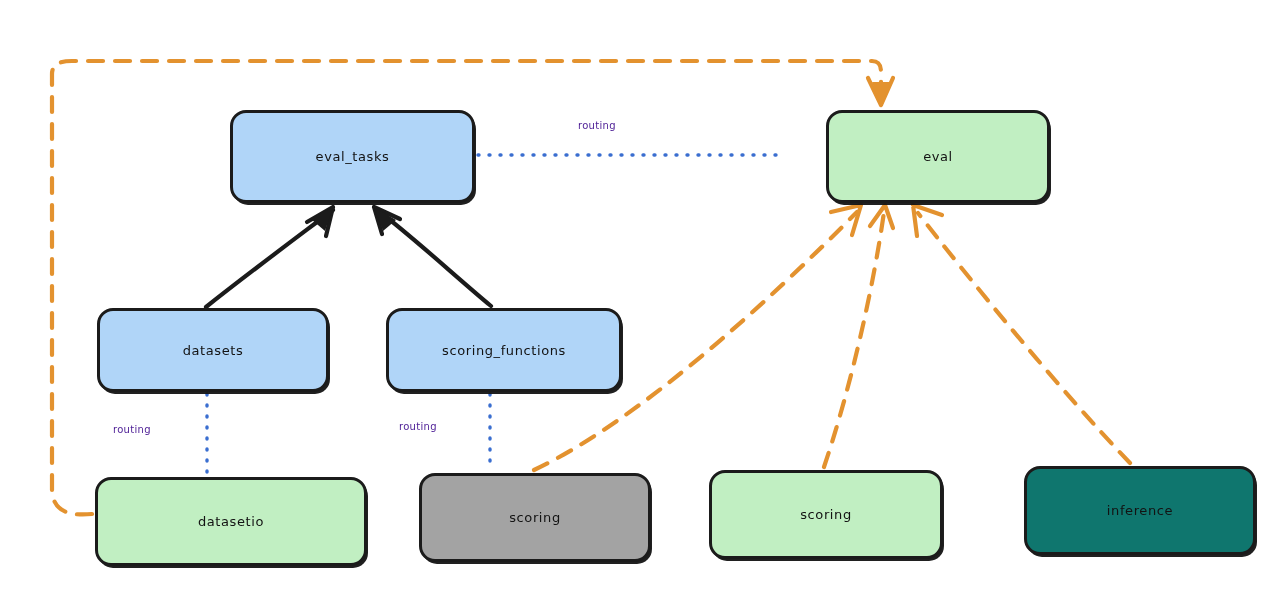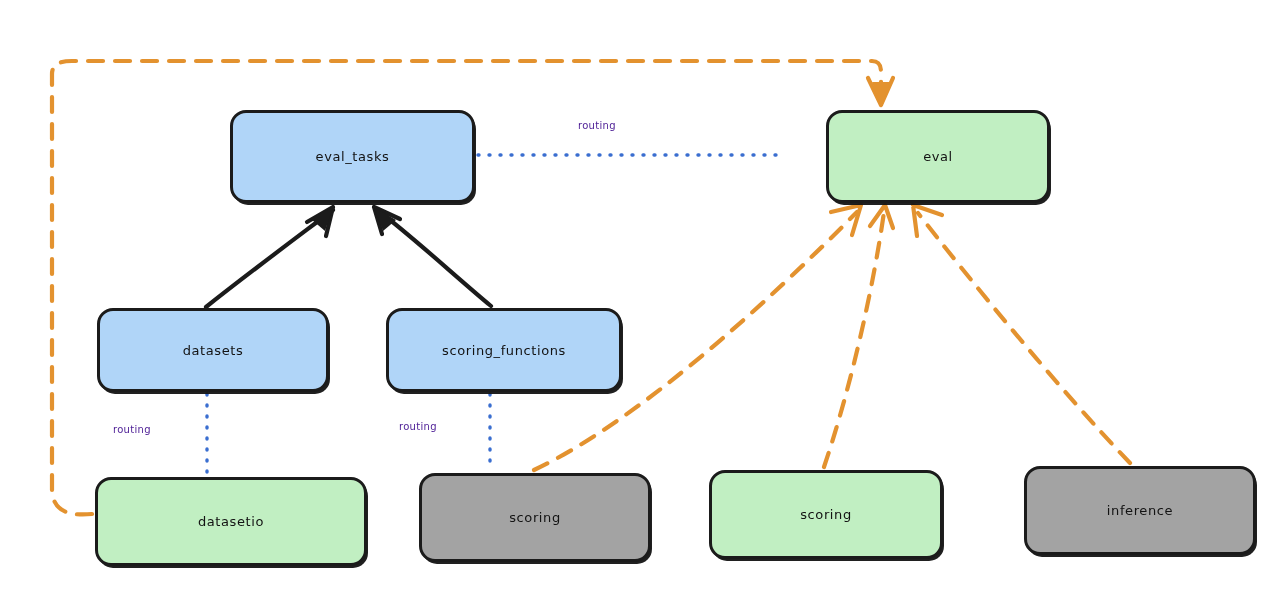--- a/index.html
+++ b/index.html
@@ -128,21 +128,21 @@
   </div>
 
   <div class="node" style="left:388px; top:473px; width:232px; height:89px; background:#a3a3a3;margin-left:31px;">
     <span class="node-label">scoring</span>
   </div>
 
   <div class="node" style="left:709px; top:470px; width:234px; height:89px; background:#c1efc2;">
     <span class="node-label">scoring</span>
   </div>
 
-  <div class="node" style="left:1024px; top:466px; width:232px; height:89px; background:#a3a3a3;">
+  <div class="node" style="left:1024px; top:466px; width:232px; height:89px; background:#0f766e;">
     <span class="node-label">inference</span>
   </div>
 
   <div class="edge-label" style="left:578px; top:120px;">routing</div>
 
   <div class="edge-label" style="left:113px; top:424px;">routing</div>
 
   <div class="edge-label" style="left:399px; top:421px;">routing</div>
 
 </div>

